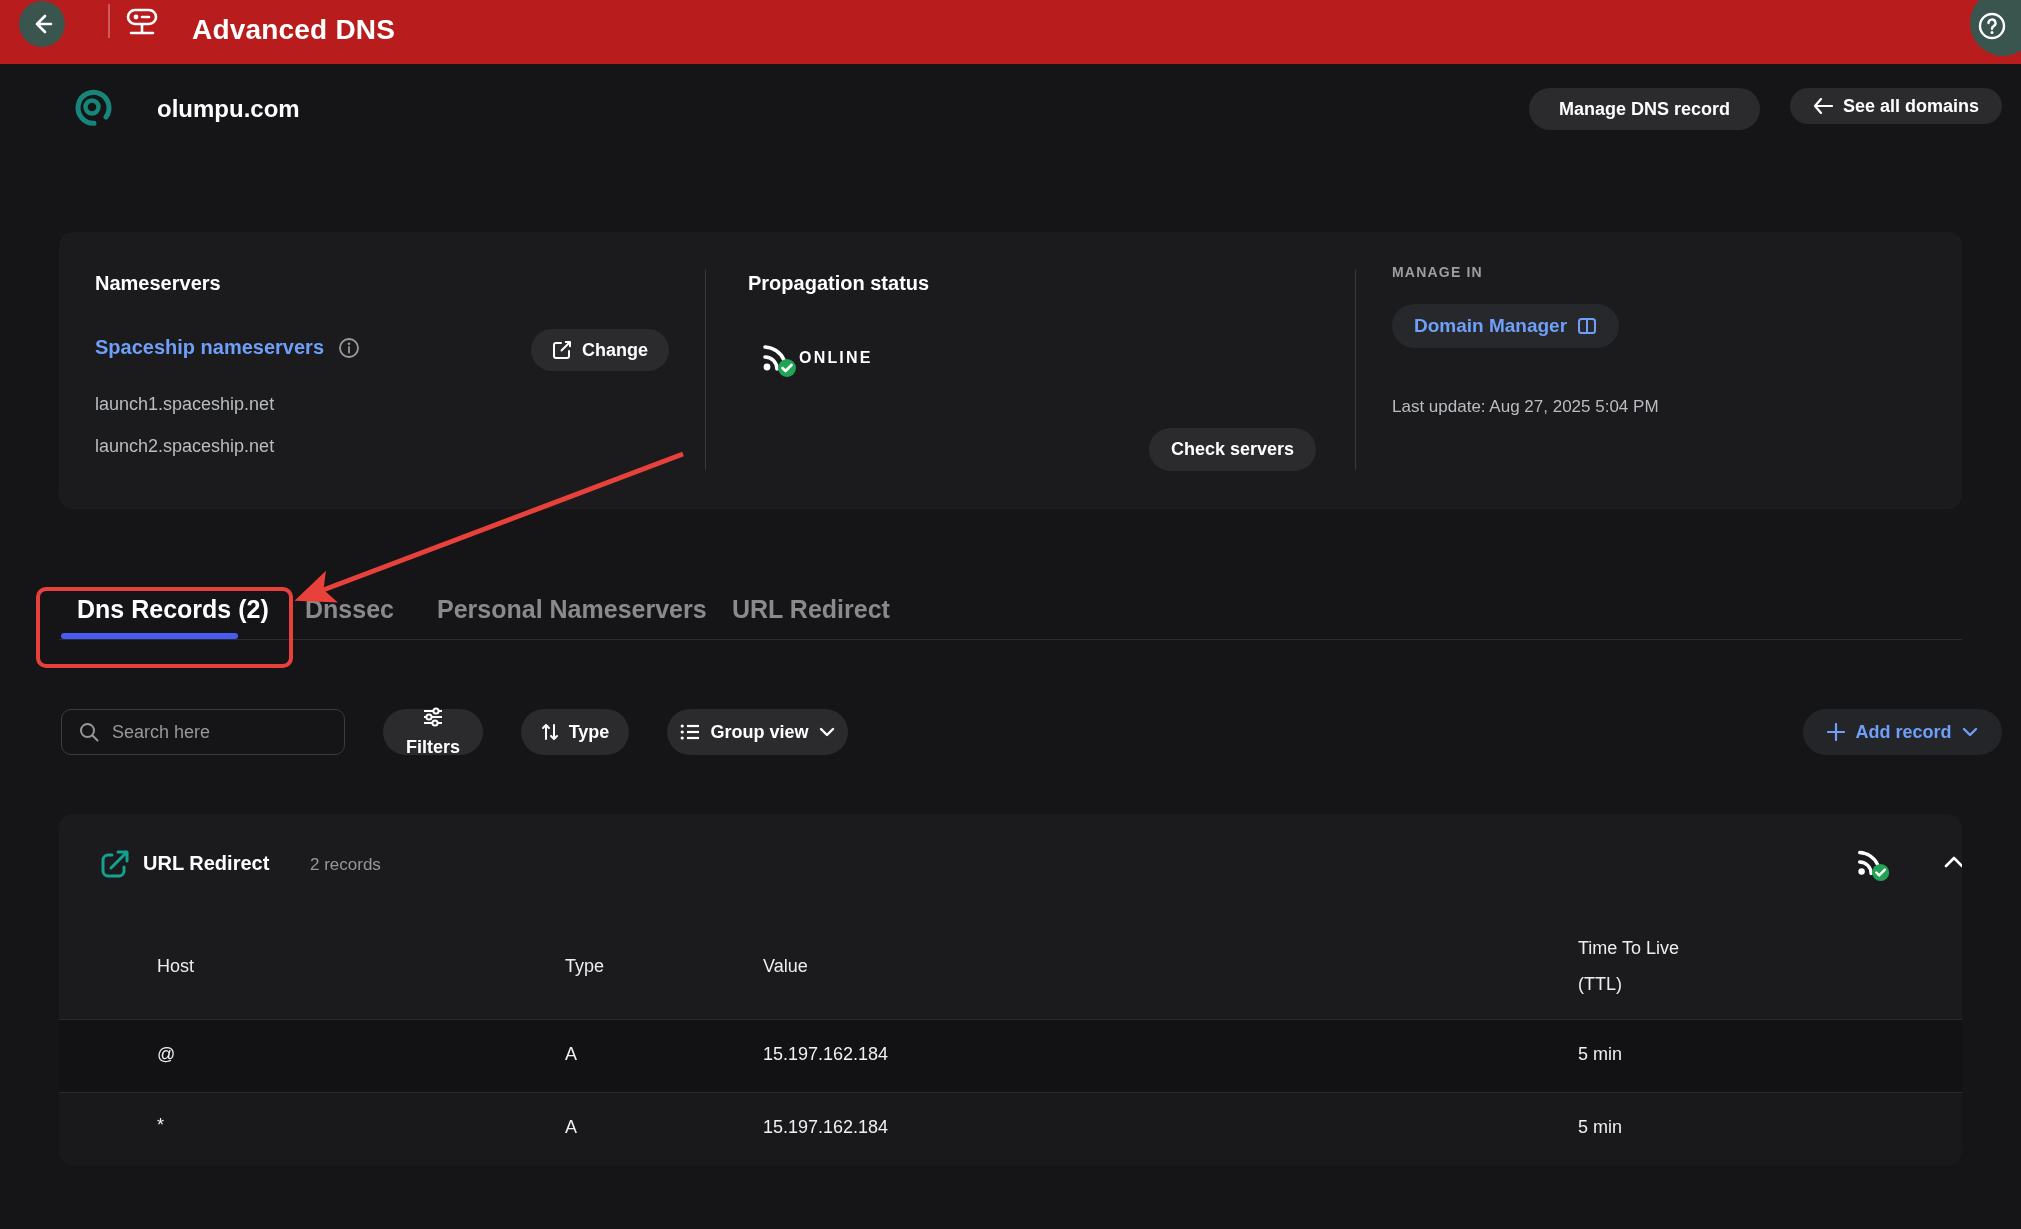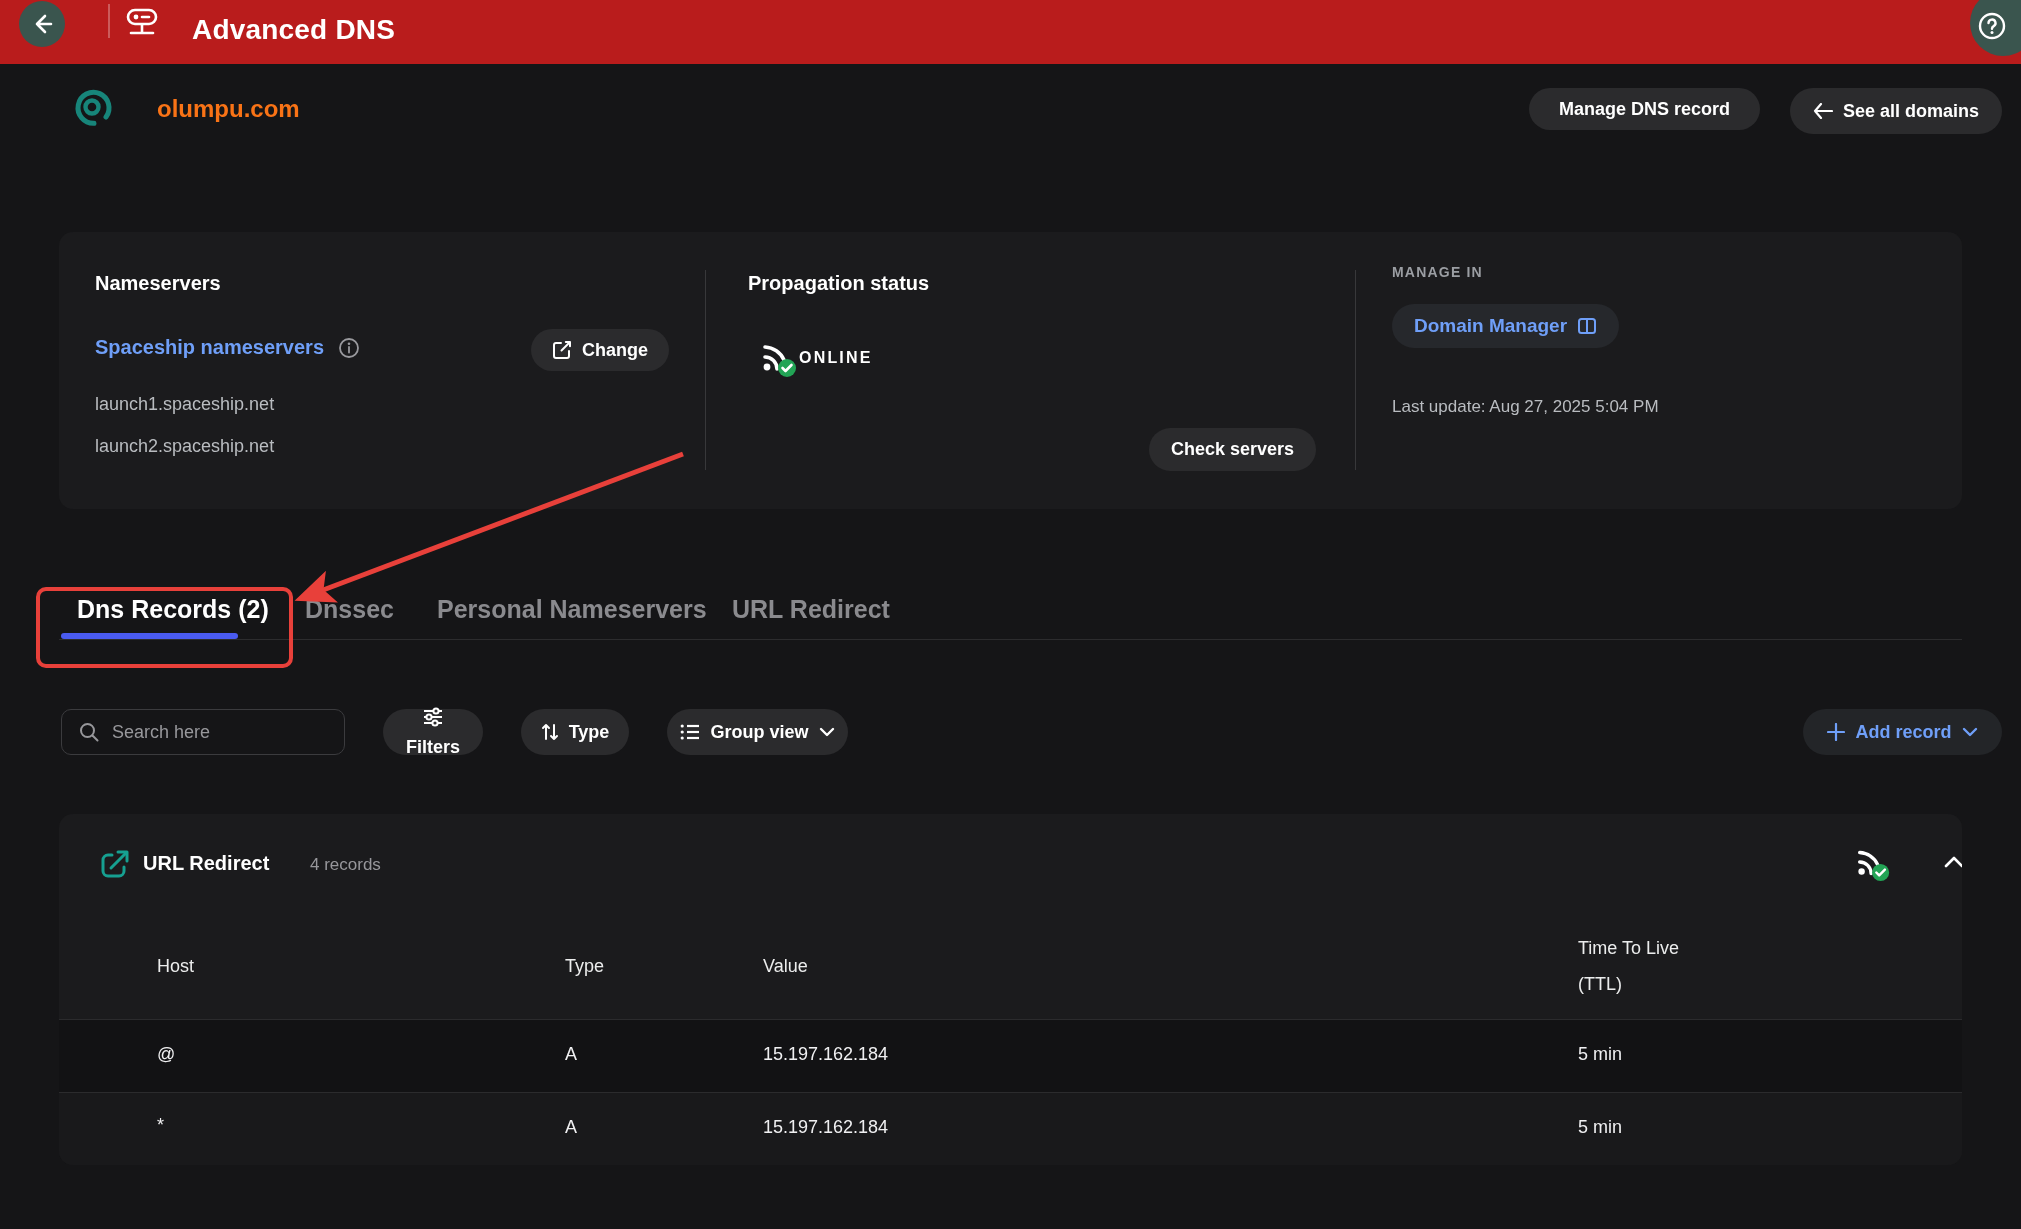--- a/index.html
+++ b/index.html
@@ -90,26 +90,26 @@
       </span>
     </div>
   </div>
 
   <span class="abs" style="left:73px; top:87px;">
     <svg width="42" height="42" viewBox="0 0 42 42">
       <path d="M33 30 a15.5 15.5 0 1 0 -12 6.3" stroke="#17857a" stroke-width="5" fill="none" stroke-linecap="round"></path>
       <circle cx="19" cy="20" r="6.5" stroke="#17857a" stroke-width="4.4" fill="none"></circle>
     </svg>
   </span>
-  <div class="abs" style="left:157px; top:95px; font-size:24px; font-weight:bold; color:#f97316;">olumpu.com</div>
+  <div class="abs" style="left:157px; top:95px; font-size:24px; font-weight:bold; color:#ffffff;">olumpu.com</div>
 
   <div class="abs pill" style="left:1529px; top:88px; width:231px; height:42px;">
     <span>Manage DNS record</span>
   </div>
-  <div class="abs pill" style="left:1790px; top:88px; width:212px; height:46px;">
+  <div class="abs pill" style="left:1790px; top:88px; width:212px; height:36px;">
     <span>
       <svg width="20" height="16" viewBox="0 0 20 16">
           <path d="M8 1 L2 8 L8 15 M2 8 H19" stroke="#fff" stroke-width="2.2" fill="none" stroke-linecap="round" stroke-linejoin="round"></path>
         </svg>
     </span>
     <span>See all domains</span>
   </div>
 
   <div class="abs card" style="left:59px; top:232px; width:1903px; height:277px;">
     <div class="abs vdivider" style="left:646px; top:38px; height:200px;"></div>
@@ -256,21 +256,21 @@
   <div class="abs card" style="left:59px; top:814px; width:1903px; height:351px; overflow:hidden;">
 
     <span class="abs" style="left:40px; top:34px;">
       <svg width="32" height="32" viewBox="0 0 32 32">
         <path d="M13 7 H9 a5 5 0 0 0 -5 5 v11 a5 5 0 0 0 5 5 h11 a5 5 0 0 0 5 -5 v-4" stroke="#16a091" stroke-width="3" fill="none" stroke-linecap="round"></path>
         <path d="M12 20 L27 5" stroke="#16a091" stroke-width="3" stroke-linecap="round"></path>
         <path d="M19 4 H28 V13" stroke="#16a091" stroke-width="3" fill="none" stroke-linecap="round" stroke-linejoin="round"></path>
       </svg>
     </span>
     <span class="abs h-card" style="left:84px; top:38px;">URL Redirect</span>
-    <span class="abs dim" style="left:251px; top:41px; font-size:17px;">4 records</span>
+    <span class="abs dim" style="left:251px; top:41px; font-size:17px;">2 records</span>
 
     <span class="abs" style="left:1795px; top:30px;">
       <svg width="38" height="38" viewBox="0 0 40 40">
         <circle cx="8" cy="29" r="3.4" fill="#fff"></circle>
         <path d="M6 19 a12 12 0 0 1 12 12" stroke="#fff" stroke-width="3.6" fill="none" stroke-linecap="round"></path>
         <path d="M6 9 a22 22 0 0 1 19 13" stroke="#fff" stroke-width="3.6" fill="none" stroke-linecap="round"></path>
         <circle cx="28" cy="30" r="9" fill="#22a455"></circle>
         <path d="M23.5 30 l3 3 l6 -6" stroke="#fff" stroke-width="2.6" fill="none" stroke-linecap="round" stroke-linejoin="round"></path>
       </svg>
     </span>

